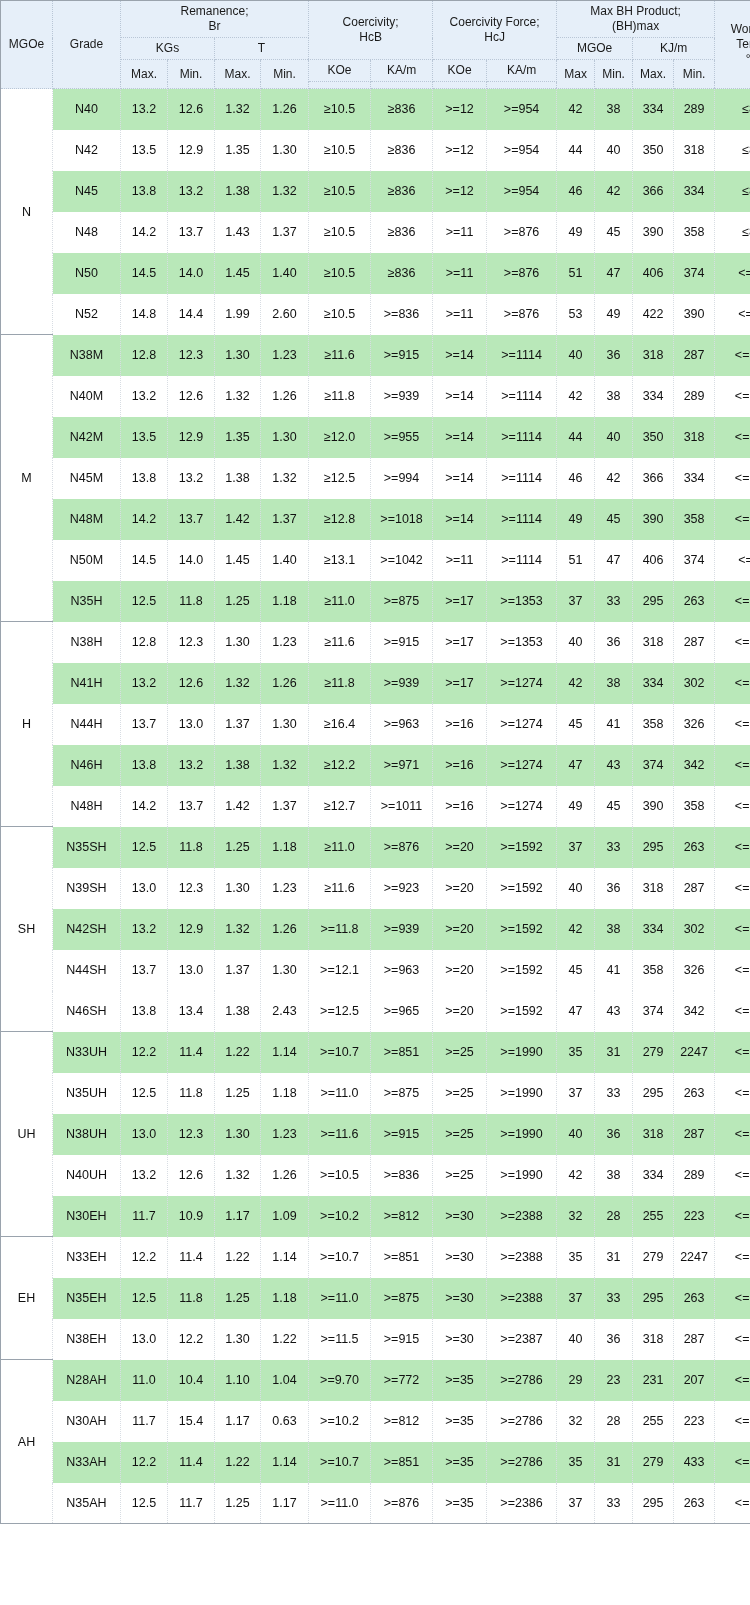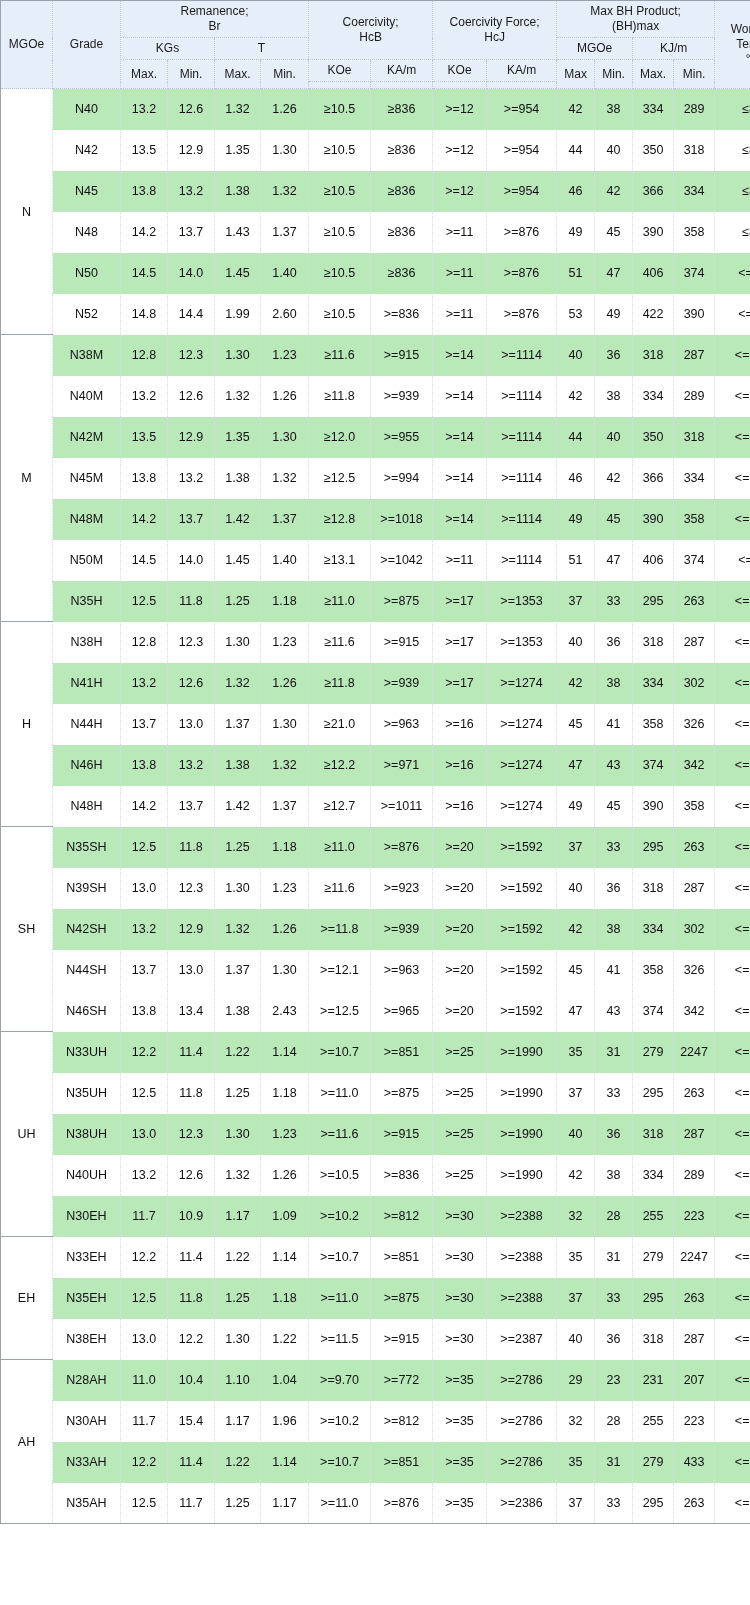--- a/index.html
+++ b/index.html
@@ -386,21 +386,21 @@
         <td class="data">334</td>
         <td class="data">302</td>
         <td class="data last-col">&lt;=120</td>
       </tr>
       <tr>
         <td class="data">N44H</td>
         <td class="data">13.7</td>
         <td class="data">13.0</td>
         <td class="data">1.37</td>
         <td class="data">1.30</td>
-        <td class="data">≥21.0</td>
+        <td class="data">≥16.4</td>
         <td class="data">&gt;=963</td>
         <td class="data">&gt;=16</td>
         <td class="data">&gt;=1274</td>
         <td class="data">45</td>
         <td class="data">41</td>
         <td class="data">358</td>
         <td class="data">326</td>
         <td class="data last-col">&lt;=120</td>
       </tr>
       <tr class="alt">
@@ -661,21 +661,21 @@
         <td class="data">23</td>
         <td class="data">231</td>
         <td class="data">207</td>
         <td class="data last-col">&lt;=220</td>
       </tr>
       <tr>
         <td class="data">N30AH</td>
         <td class="data">11.7</td>
         <td class="data">15.4</td>
         <td class="data">1.17</td>
-        <td class="data">1.96</td>
+        <td class="data">0.63</td>
         <td class="data">&gt;=10.2</td>
         <td class="data">&gt;=812</td>
         <td class="data">&gt;=35</td>
         <td class="data">&gt;=2786</td>
         <td class="data">32</td>
         <td class="data">28</td>
         <td class="data">255</td>
         <td class="data">223</td>
         <td class="data last-col">&lt;=220</td>
       </tr>

